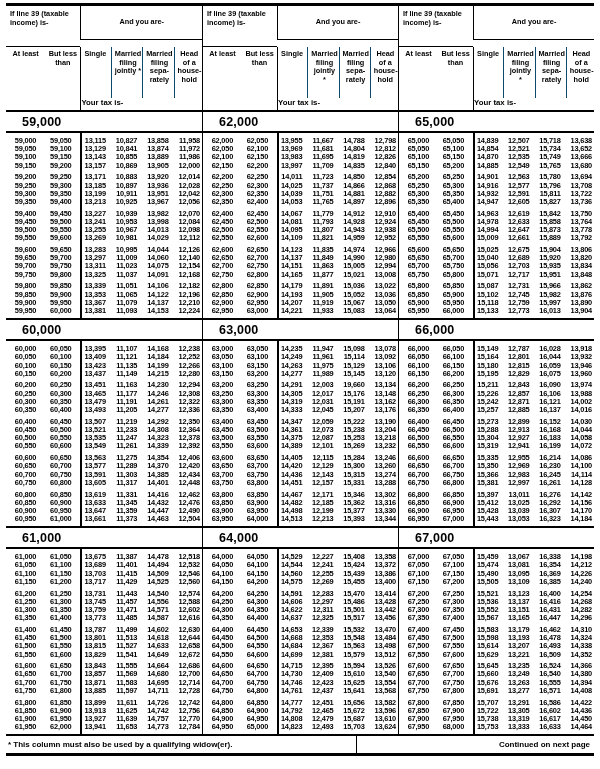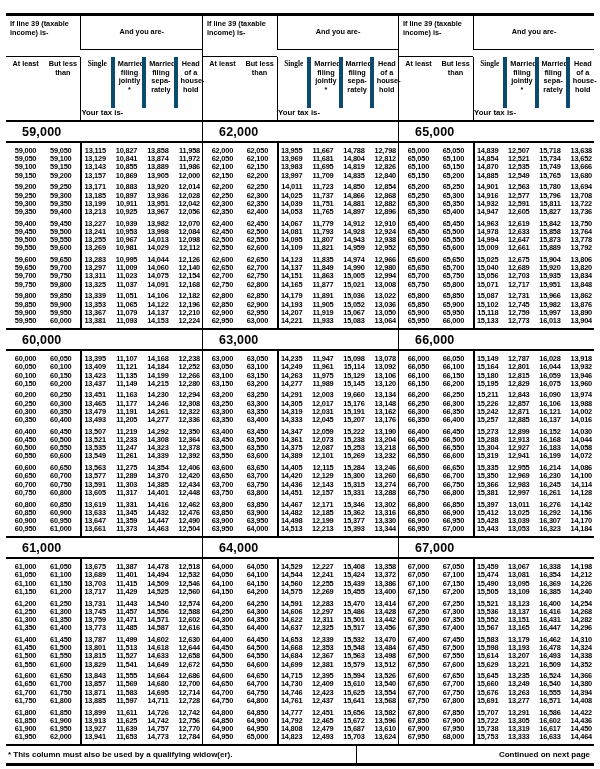--- a/index.html
+++ b/index.html
@@ -9,33 +9,33 @@
     -webkit-font-smoothing:none;
   }
   .page { padding:3px 6px 0 6px; }
 
   
   .title-row { height:17px; display:flex; align-items:flex-end; gap:6px; }
   .title-main { font-size:13px; font-weight:bold; }
   .title-cont { font-size:12.5px; font-weight:bold; font-style:italic; }
 
   
-  .table { border-top:3px solid #000; margin-top:10px; display:grid; grid-template-columns:1fr 1fr 1fr; }
+  .table { border-top:3px solid #000; margin-top:0; display:grid; grid-template-columns:1fr 1fr 1fr; }
   .group { min-width:0; }
   .group + .group { border-left:1.5px solid #000; }
 
   
   .group-header { display:grid; grid-template-columns:19% 19% 15.5% 16% 16% 14.5%; font-size:7.3px; font-weight:bold; line-height:1.18; }
   .h-income { grid-column:1/3; padding:4px 2px 3px 4px; border-bottom:1.5px solid #000; height:33px; }
   .h-andyou { grid-column:3/7; border-left:1.5px solid #000; border-bottom:1.5px solid #000; display:flex; align-items:center; justify-content:center; height:33px; }
   .h-sub { padding:3px 1px 2px 3px; height:46px;text-align:center; }
   .h-atleast { grid-column:1; }
   .h-butless { grid-column:2; }
-  .h-single { border-left:1.5px solid #000; text-align:center;font-family:Liberation Serif, serif; }
-  .h-col4, .h-col5, .h-col6 { border-left:4px solid #0c4a6e; }
+  .h-single { border-left:1.5px solid #000; text-align:left; }
+  .h-col4, .h-col5, .h-col6 { border-left:1px solid #0c4a6e; }
   .h-yourtax { grid-column:3/7; border-left:1.5px solid #000; font-size:7.8px; padding-bottom:2px; height:10px; }
 
   
   .section-band { border-top:2.2px solid #000; border-bottom:2.2px solid #000; padding:2.5px 0 2.5px 16px; font-size:12.5px; font-weight:bold; letter-spacing:.2px; }
 
   
   .rows { position:relative; padding:3px 0 4px 0; }
   .rows::after { content:""; position:absolute; left:38%; top:0; bottom:0; width:1.5px; background:#000; }
   .row { display:grid; grid-template-columns:19% 19% 15.5% 16% 16% 14.5%; height:8.2px; align-items:center; }
   .row.gap { margin-bottom:3.6px; }

